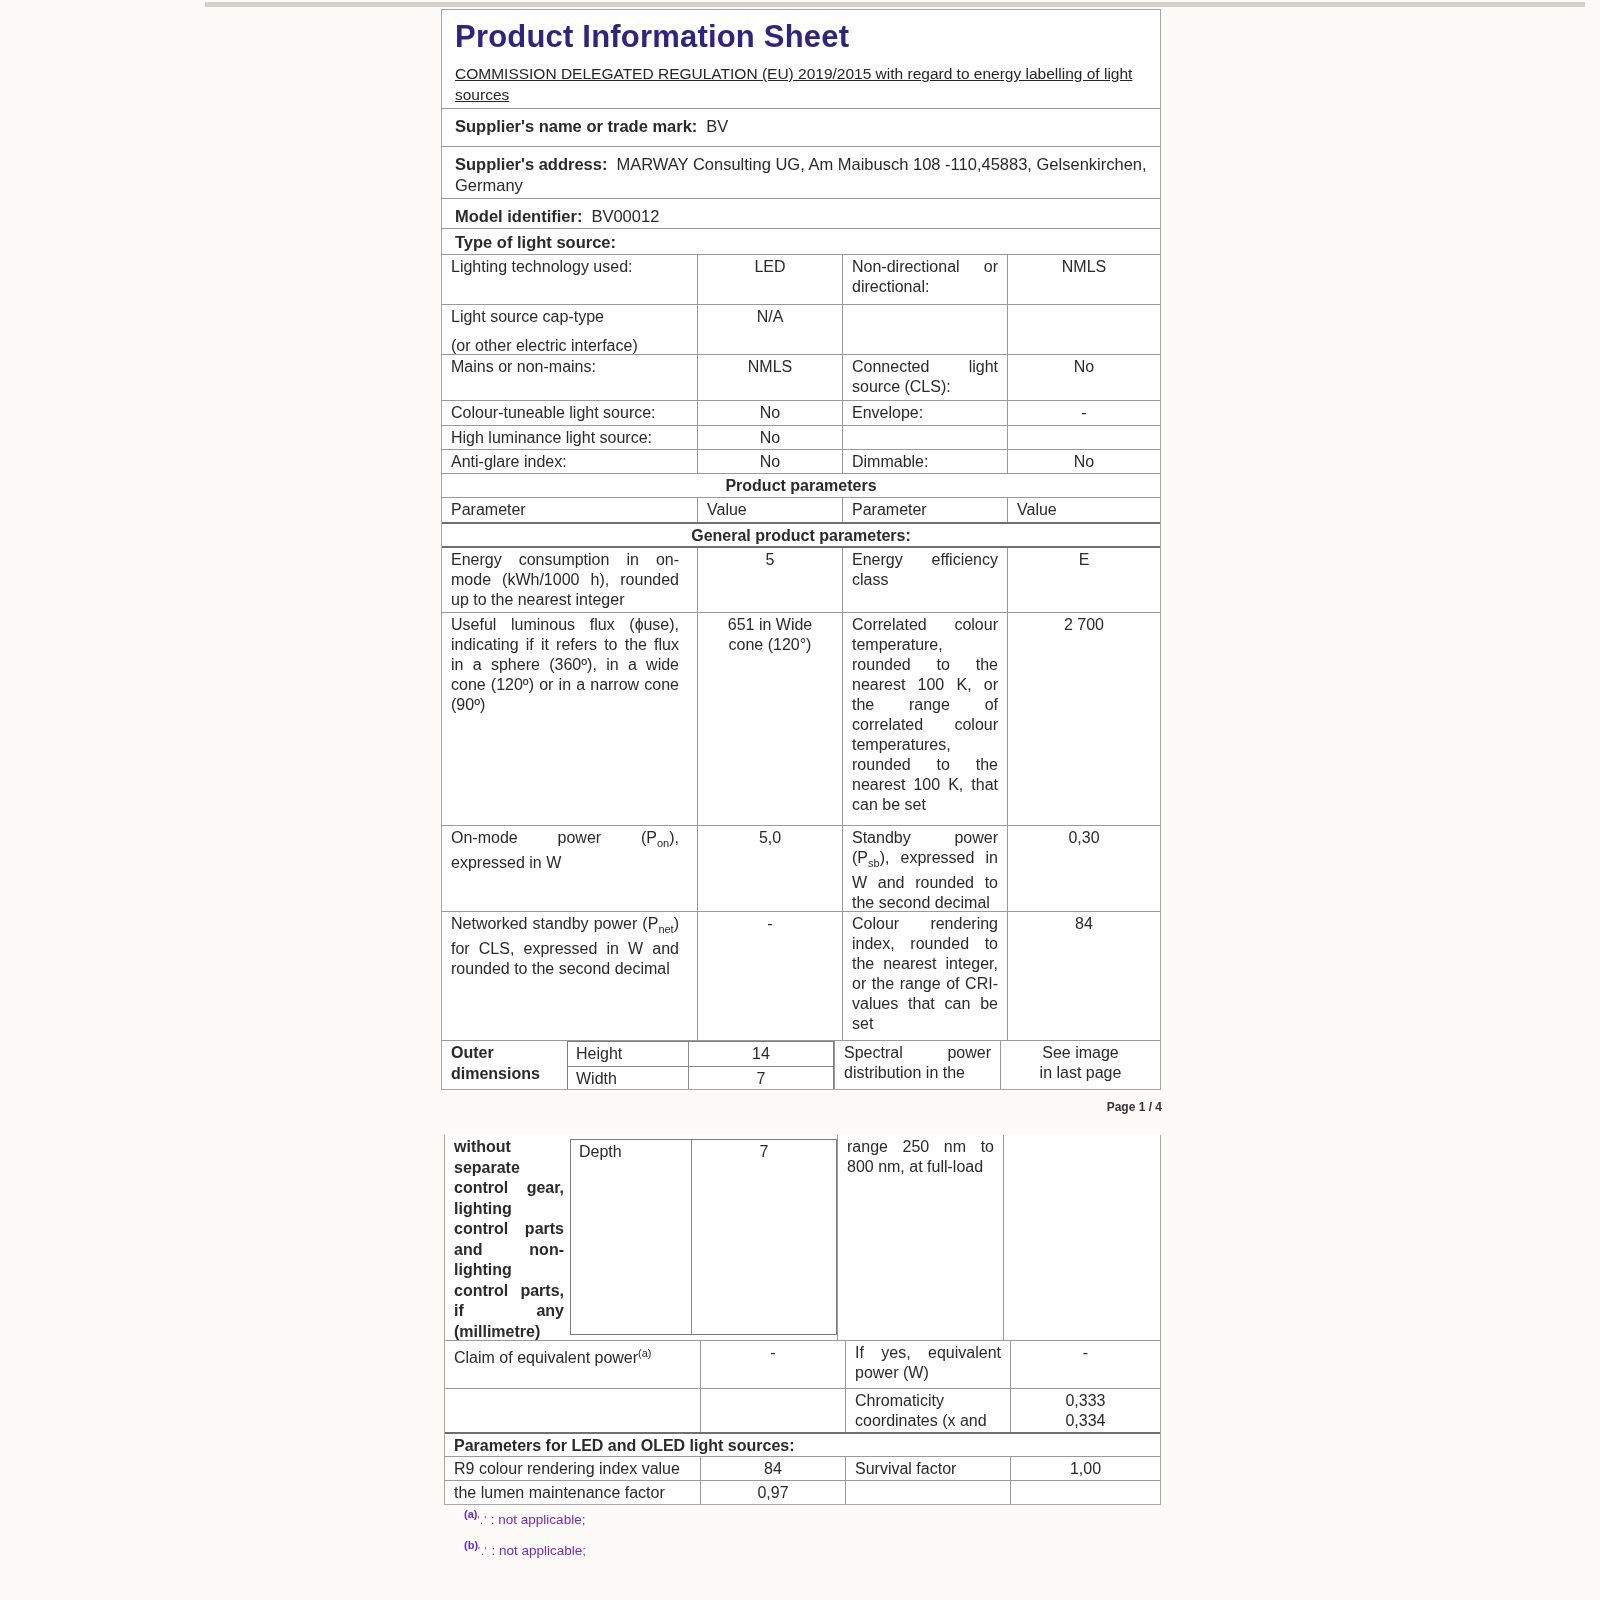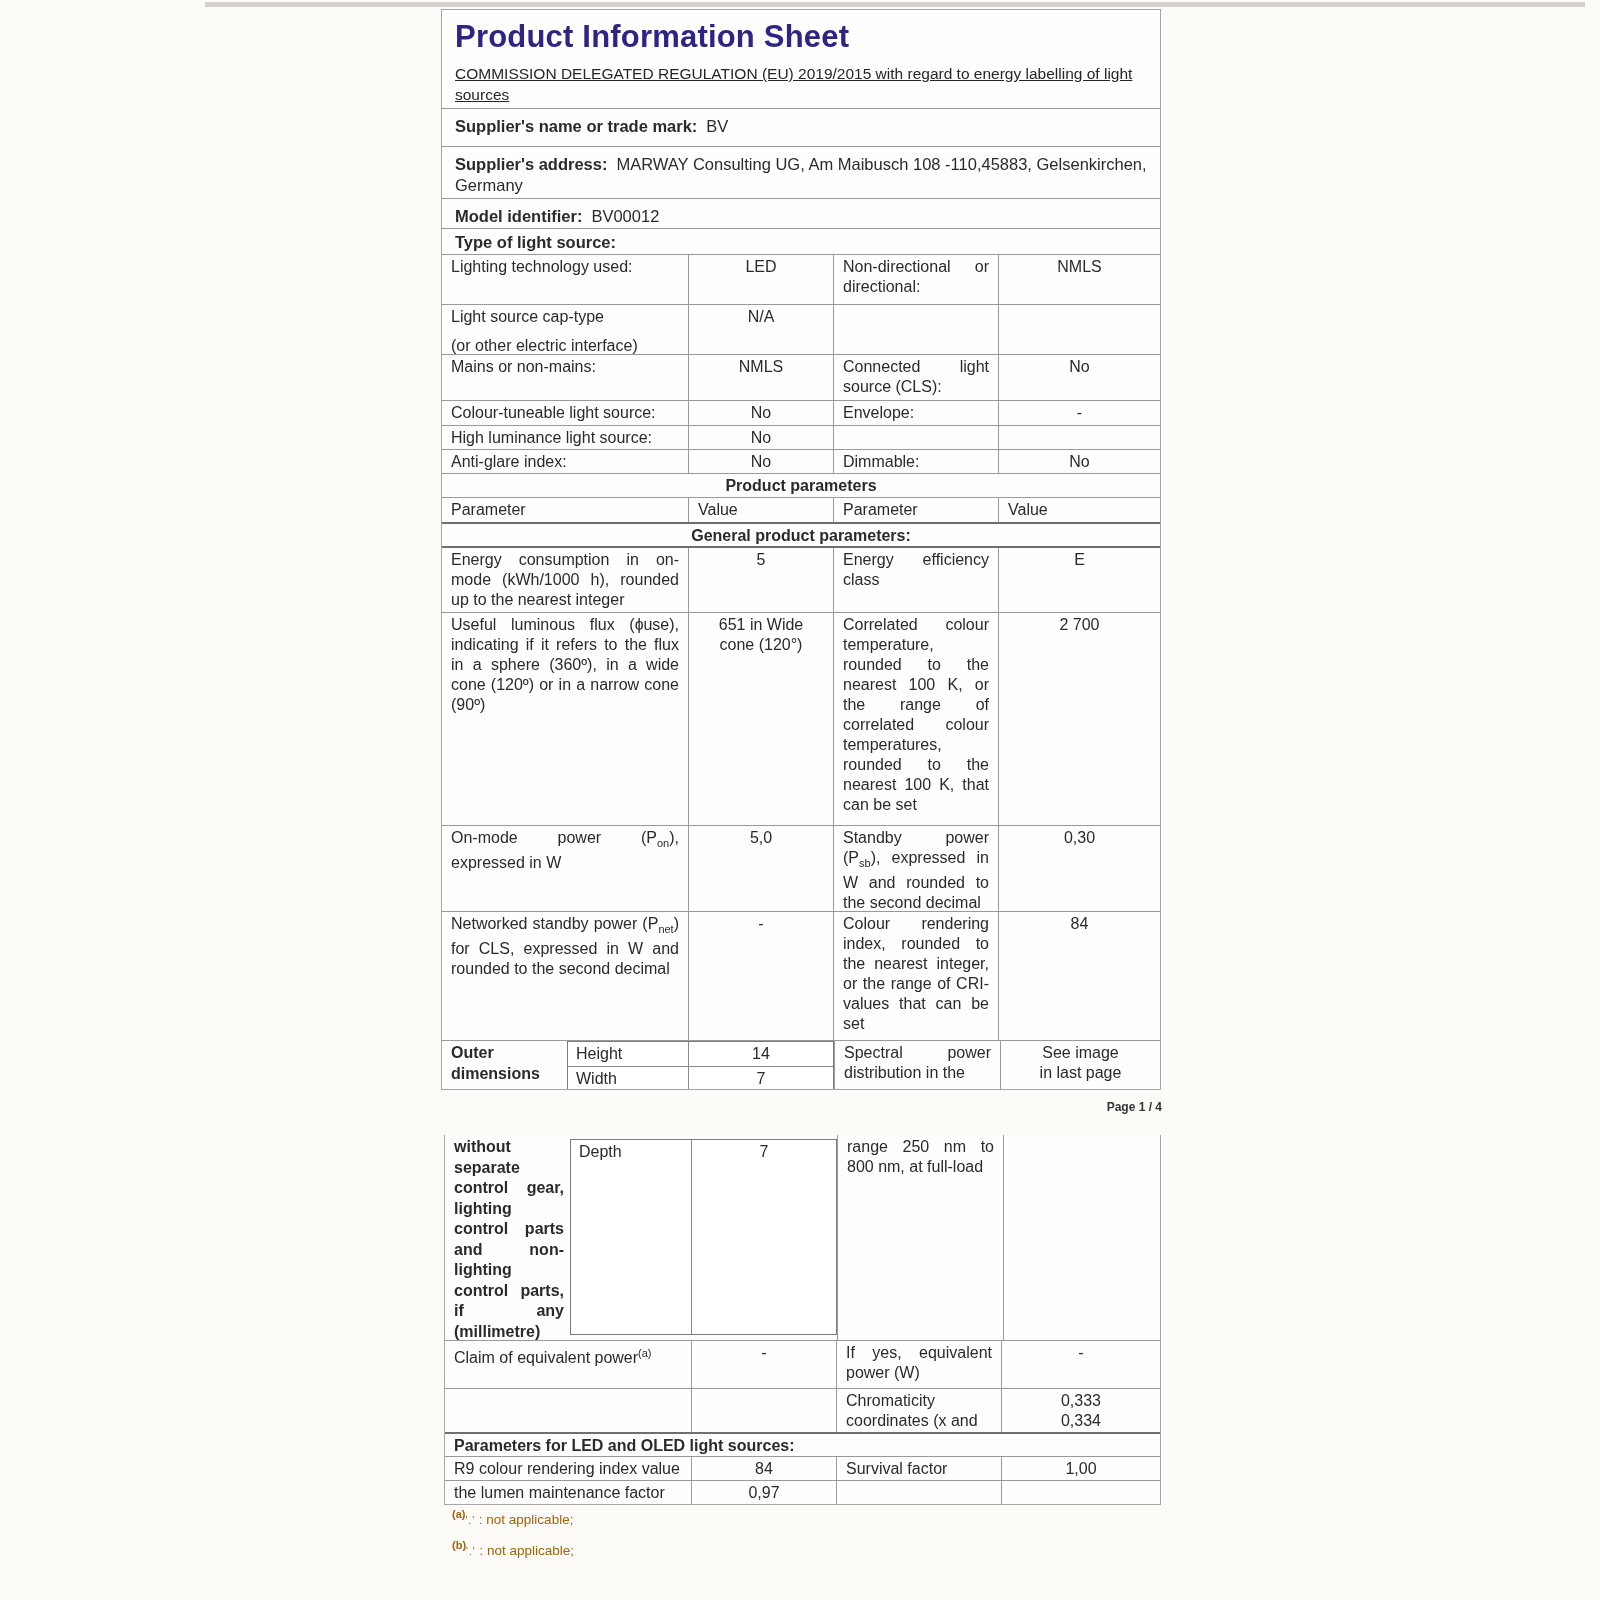--- a/index.html
+++ b/index.html
@@ -25,21 +25,21 @@
   .info{border-top:1px solid var(--bd);padding:7px 13px;font-size:16.5px;line-height:21px;}
   .lbl{font-weight:700;}
   .val{margin-left:9px;font-weight:400;}
 
   :root{--bd:#9a9a9a;--bdd:#6f6f6f;}
 
   
   .trow{display:flex;border-top:1px solid var(--bd);box-sizing:border-box;overflow:hidden;align-items:stretch;}
   .cell{box-sizing:border-box;padding:2px 9px;font-size:16px;line-height:20px;overflow:hidden;}
   .c1{width:246px;}
-  .c2{width:145px;border-left:1px solid var(--bd);}
+  .c2{width:145px;border-left:1px solid var(--bd);margin-left:9px;}
   .c3{width:165px;border-left:1px solid var(--bd);}
   .c4{width:162px;border-left:1px solid var(--bd);flex:1;}
   .ctr{text-align:center;}
   .just{text-align:justify;}
   .bold{font-weight:700;}
   .full{width:100%;}
   .dark-top{border-top:2px solid var(--bdd);}
   sub{font-size:11px;}
   sup{font-size:11px;}
   .gap-top{margin-top:9px;}
@@ -48,21 +48,21 @@
   .oc1{width:125px;box-sizing:border-box;padding:2px 6px 2px 9px;font-size:16px;line-height:20.5px;overflow:hidden;font-weight:bold;}
   .subbox{width:267px;box-sizing:border-box;border:1px solid #7c7c7c;display:flex;flex-direction:column;background:#fff;}
   .subrow{display:flex;box-sizing:border-box;overflow:hidden;}
   .subrow + .subrow{border-top:1px solid #8b8b8b;}
   .sl{width:120px;box-sizing:border-box;padding:2px 8px;font-size:16px;line-height:20px;}
   .sv{flex:1;border-left:1px solid #8b8b8b;text-align:center;padding:2px 4px;font-size:16px;line-height:20px;box-sizing:border-box;}
   .blockline{display:block;}
 
   .page-footer{position:absolute;left:1000px;top:1100px;width:162px;text-align:right;font-size:12px;font-weight:600;color:#333;}
 
-  .footnote{position:absolute;left:452px;font-size:13.5px;color:#a16207;}
+  .footnote{position:absolute;left:464px;font-size:13.5px;color:#6d28d9;}
   .fn-a{top:1508px;}
   .fn-b{top:1539px;}
   .footnote sup{font-weight:700;font-size:11px;}
   .fn-mark{font-size:10px;letter-spacing:1px;}
 </style>
 </head>
 <body>
 
 <div class="canvas">
   <div class="top-strip"></div>

